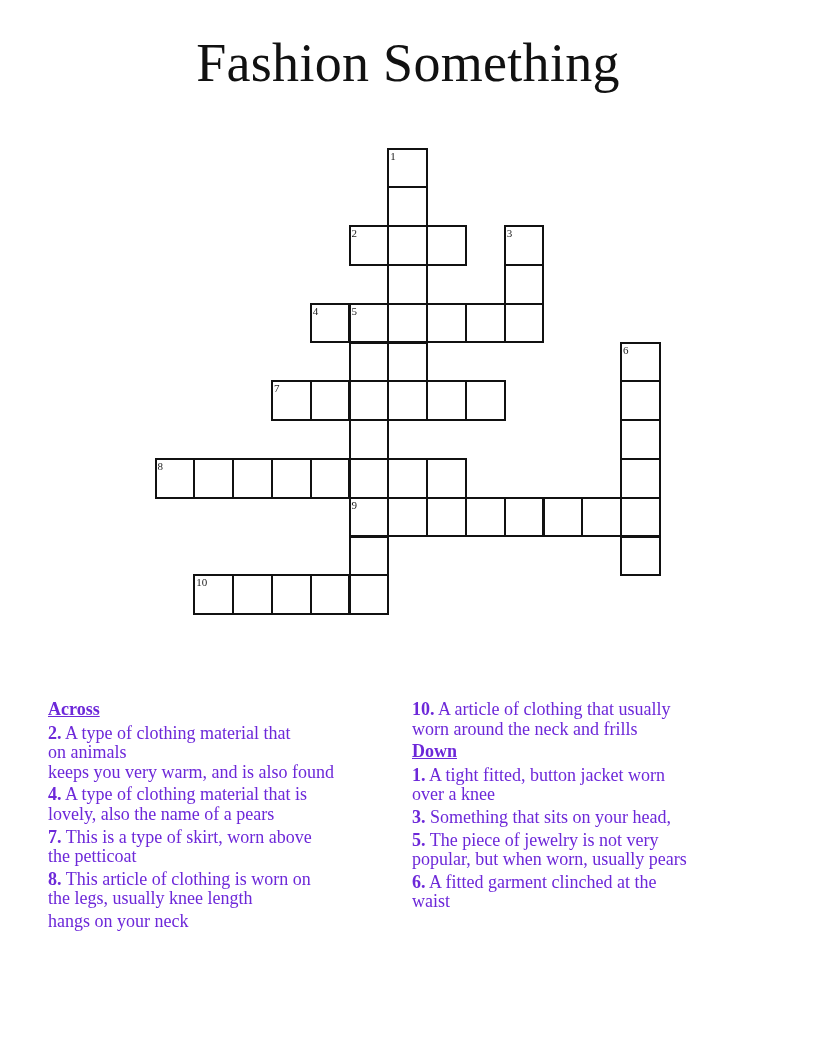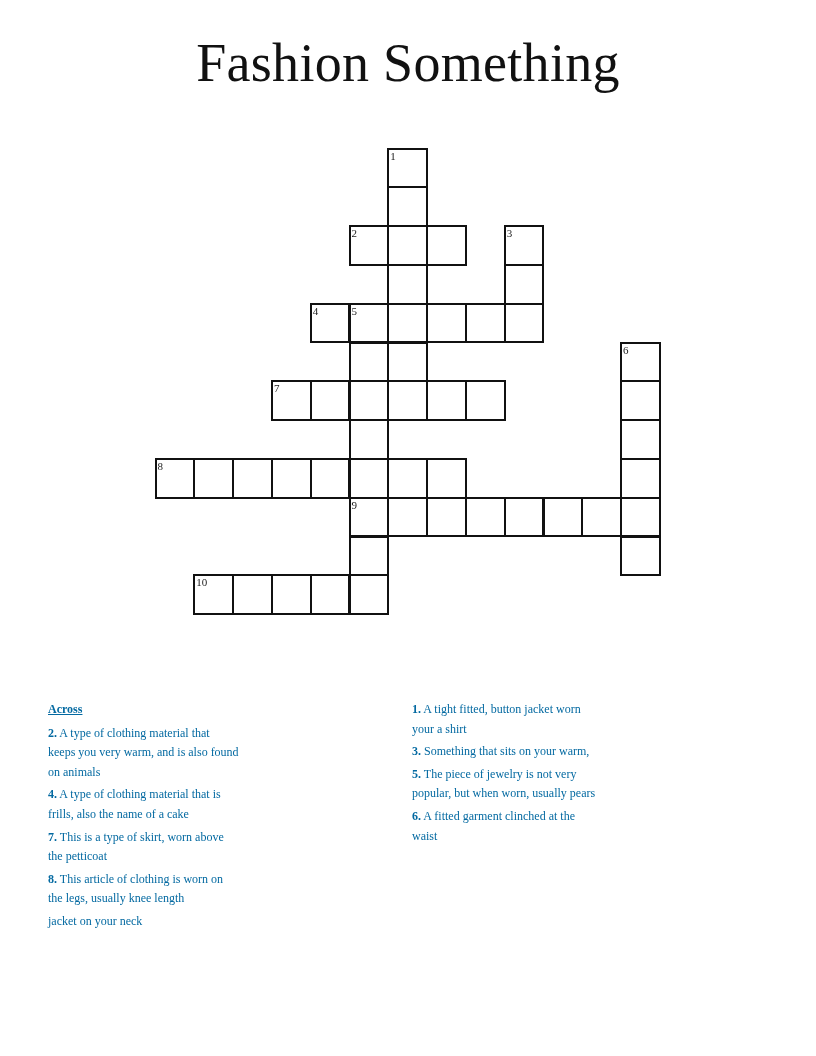--- a/index.html
+++ b/index.html
@@ -11,21 +11,21 @@
   }
   .grid { position: absolute; left: 0; top: 0; width: 816px; height: 640px; }
   .cell {
     position: absolute; width: 38.8px; height: 38.8px; box-sizing: border-box;
     border: 2px solid #111; background: #fff;
   }
   .cell .num {
     position: absolute; left: 1px; top: 0px; font-size: 11px; line-height: 12px;
     font-family: "Liberation Serif", "DejaVu Serif", serif; color: #222;
   }
-  .clues { position: absolute; top: 700px; font-size: 12px; line-height: 19.6px; color: #0369a1; }
+  .clues { position: absolute; top: 700px; font-size: 18px; line-height: 19.6px; color: #6d28d9; }
   .clues.left { left: 48px; width: 360px; }
   .clues.right { left: 412px; width: 360px; }
   .heading { font-weight: bold; text-decoration: underline; margin-bottom: 4px; }
   .clue { margin-bottom: 3px; }
   .clue .n { font-weight: bold; }
   .clue .line { display: block; white-space: nowrap; }
 </style>
 </head>
 <body>
 
@@ -101,48 +101,55 @@
     <div class="cell" style="left: 232.1px; top: 574.3px; width: 40.8px; height: 40.8px; border-color: rgb(17, 17, 17);"></div>
     <div class="cell" style="left: 270.9px; top: 574.3px; width: 40.8px; height: 40.8px; border-color: rgb(17, 17, 17);"></div>
     <div class="cell" style="left: 309.7px; top: 574.3px; width: 40.8px; height: 40.8px; border-color: rgb(17, 17, 17);"></div>
     <div class="cell" style="left: 348.5px; top: 574.3px; width: 40.8px; height: 40.8px; border-color: rgb(17, 17, 17);"></div>
   </div>
 
 <div class="clues left" id="clues-left">
   <div class="heading">Across</div>
 <div class="clue">
       <span class="line"><span class="n">2.</span> <span>A type of clothing material that</span></span>
+      <span class="line"><span>on animals</span></span>
       <span class="line"><span>keeps you very warm, and is also found</span></span>
-      <span class="line"><span>on animals</span></span>
     </div>
     <div class="clue">
       <span class="line"><span class="n">4.</span> <span>A type of clothing material that is</span></span>
-      <span class="line"><span>frills, also the name of a cake</span></span>
+      <span class="line"><span>lovely, also the name of a pears</span></span>
     </div>
     <div class="clue">
       <span class="line"><span class="n">7.</span> <span>This is a type of skirt, worn above</span></span>
       <span class="line"><span>the petticoat</span></span>
     </div>
     <div class="clue">
       <span class="line"><span class="n">8.</span> <span>This article of clothing is worn on</span></span>
       <span class="line"><span>the legs, usually knee length</span></span>
     </div>
     <div class="clue">
-      <span class="line"><span>jacket on your neck</span></span>
+      <span class="line"><span>hangs on your neck</span></span>
     </div>
   </div>
 
 <div class="clues right" id="clues-right">
+  <div id="right-across">
+      <div class="clue">
+        <span class="line"><span class="n">10.</span> <span>A article of clothing that usually</span></span>
+        <span class="line"><span>worn around the neck and frills</span></span>
+      </div>
+    </div>
+  <div class="heading">Down</div>
   <div id="down-list">
       <div class="clue">
         <span class="line"><span class="n">1.</span> <span>A tight fitted, button jacket worn</span></span>
-        <span class="line"><span>your a shirt</span></span>
+        <span class="line"><span>over a knee</span></span>
       </div>
       <div class="clue">
-        <span class="line"><span class="n">3.</span> <span>Something that sits on your warm,</span></span>
+        <span class="line"><span class="n">3.</span> <span>Something that sits on your head,</span></span>
       </div>
       <div class="clue">
         <span class="line"><span class="n">5.</span> <span>The piece of jewelry is not very</span></span>
         <span class="line"><span>popular, but when worn, usually pears</span></span>
       </div>
       <div class="clue">
         <span class="line"><span class="n">6.</span> <span>A fitted garment clinched at the</span></span>
         <span class="line"><span>waist</span></span>
       </div>
     </div>

